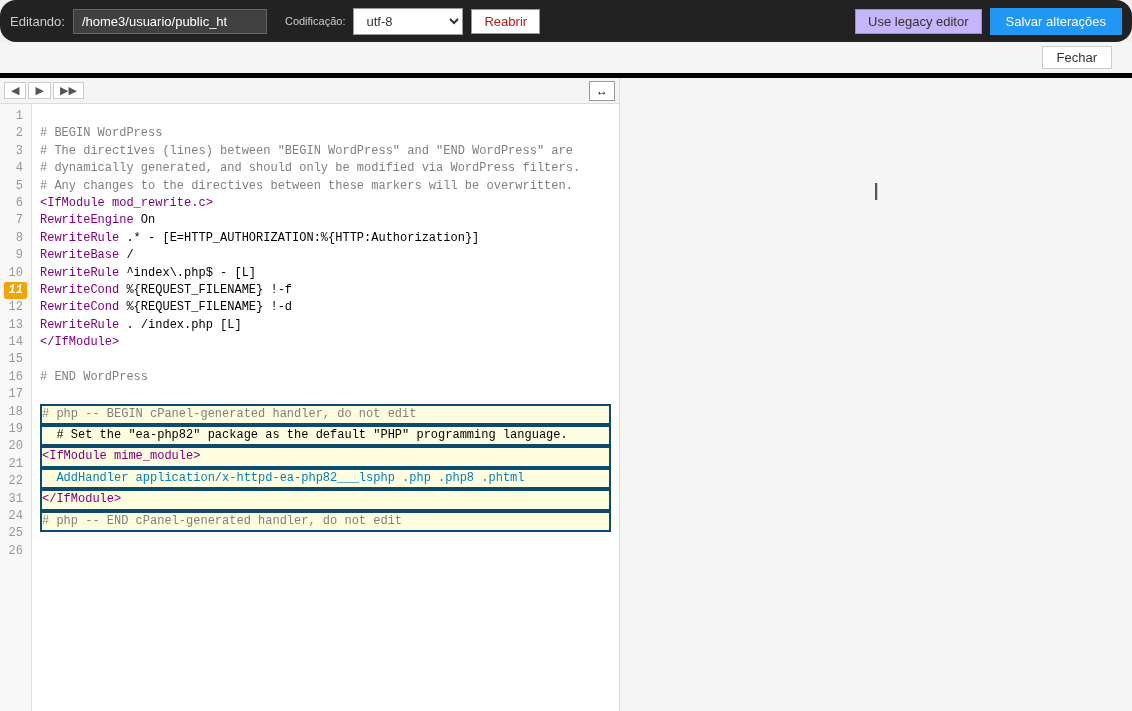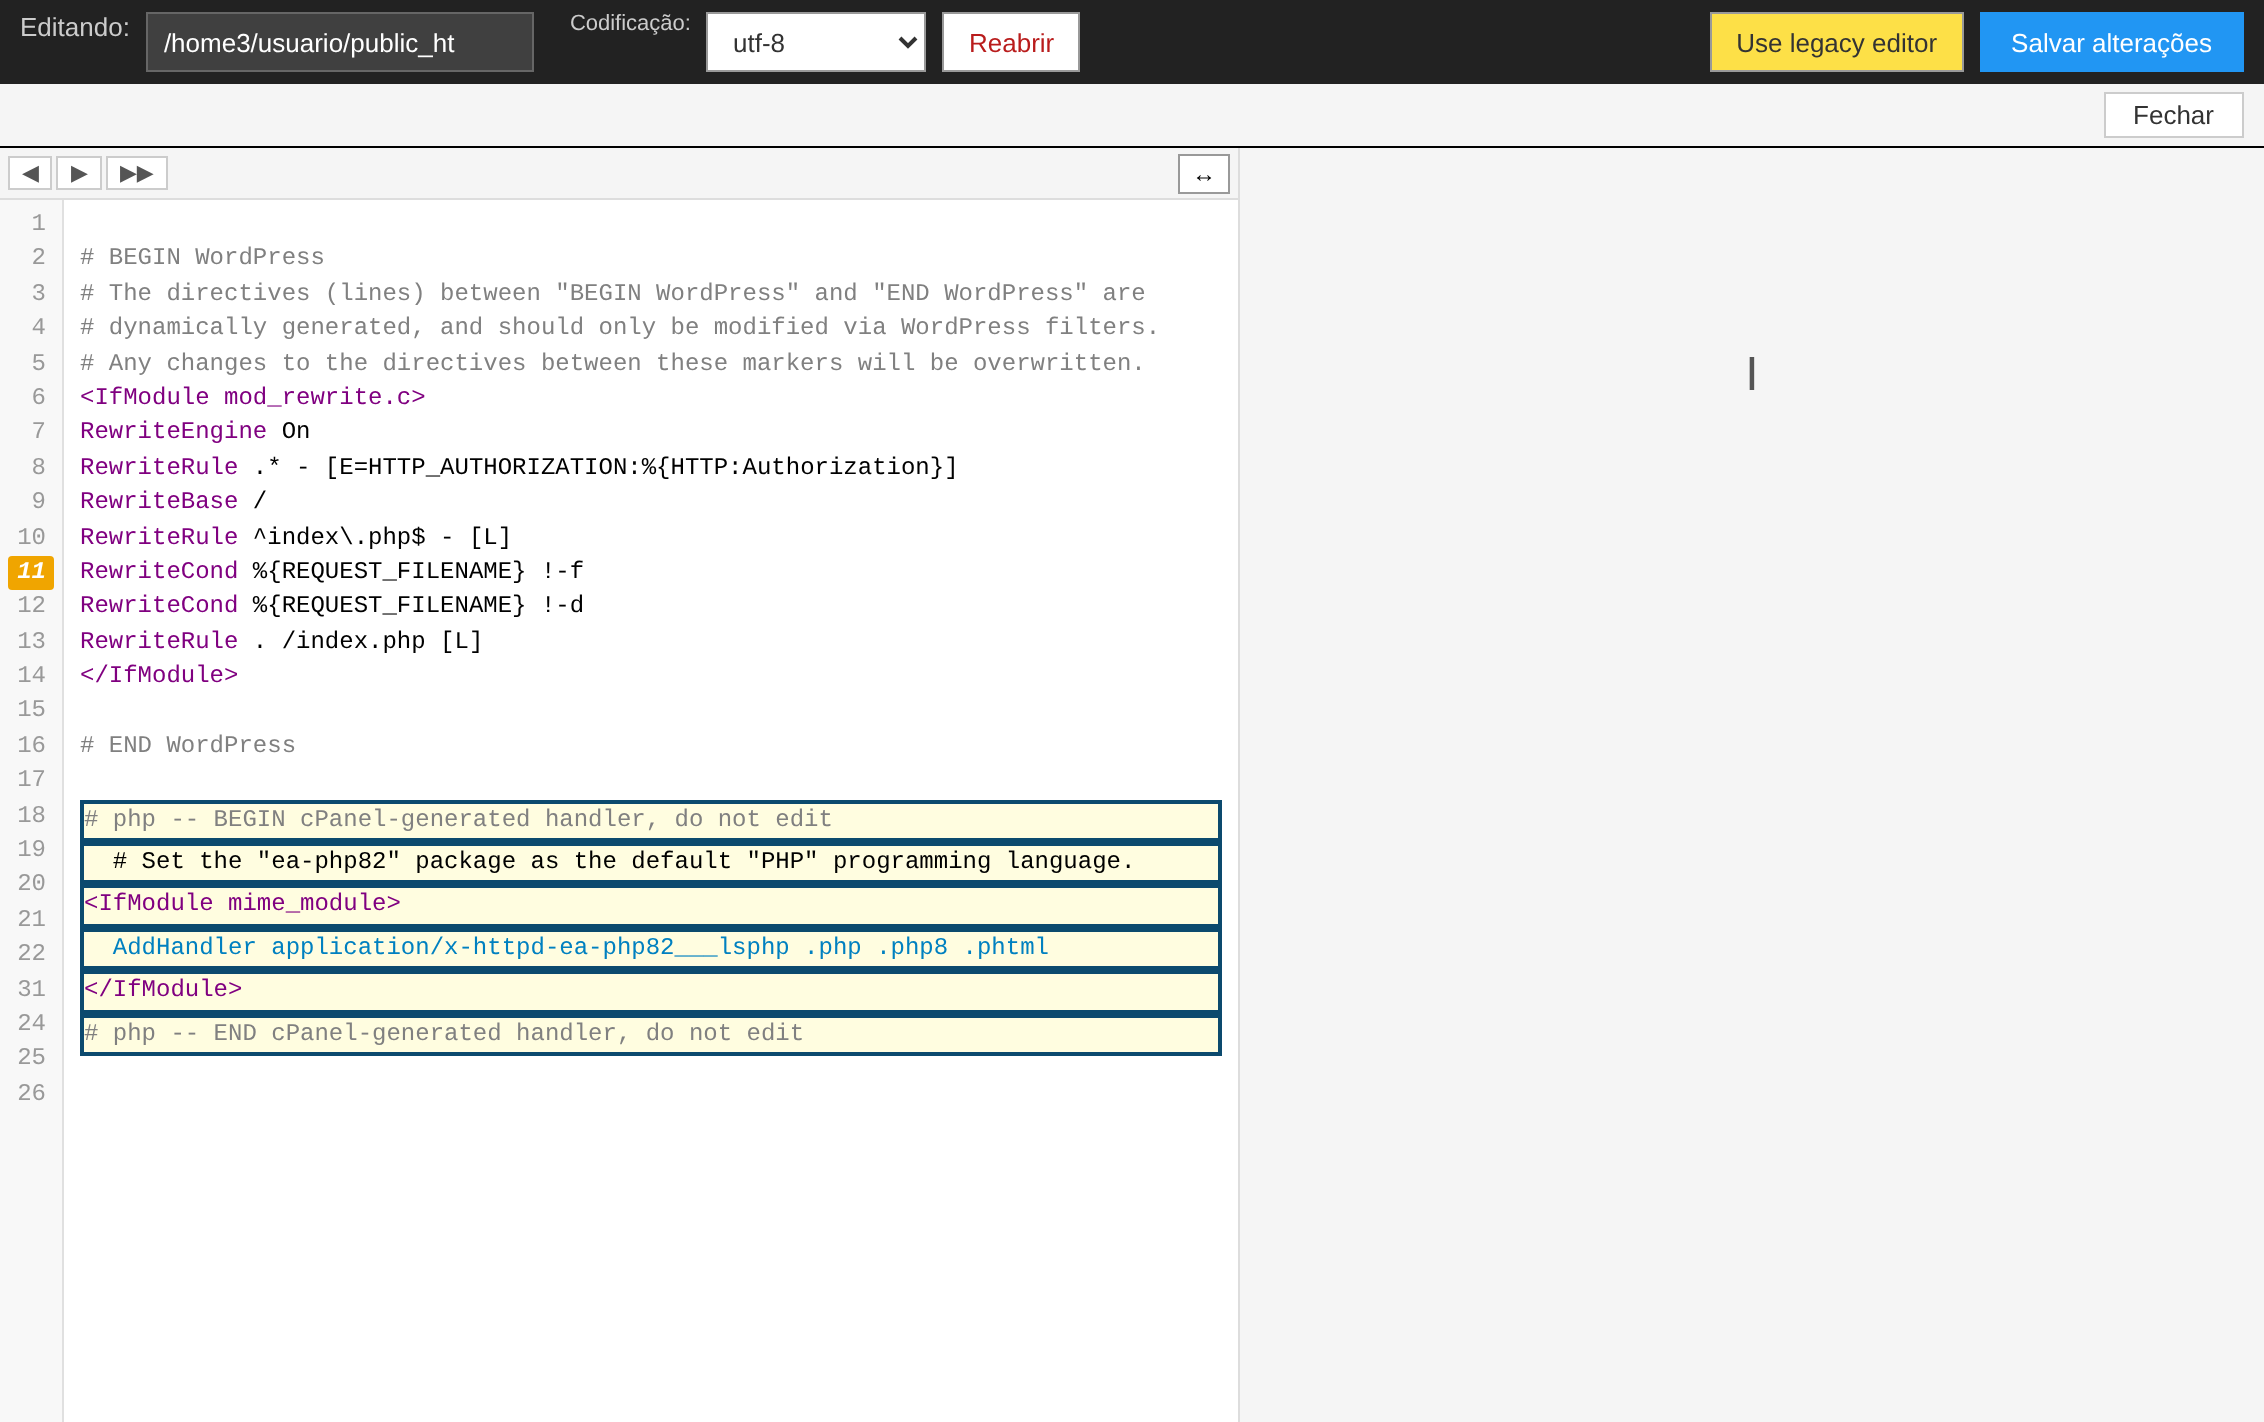--- a/index.html
+++ b/index.html
@@ -1,25 +1,27 @@
 <!DOCTYPE html>
 <html><head>
   <meta charset="utf-8">
   <style>
     * { box-sizing: border-box; margin: 0; padding: 0; }
     body { font-family: Arial, sans-serif; font-size: 13px; background: #f0f0f0; }
 
     
     .toolbar {
       display: flex;
+      align-items: center;
       background: #222;
       color: #fff;
       padding: 6px 10px;
       gap: 8px;
       height: 42px;
+      border-radius: 16px;
     }
     .toolbar-label {
       color: #ccc;
       font-size: 13px;
       white-space: nowrap;
     }
     .toolbar-filepath {
       background: #404040;
       color: #fff;
       border: 1px solid #666;
@@ -44,21 +46,21 @@
     .toolbar-reopen-btn {
       background: #fff;
       color: #b91c1c;
       border: 1px solid #999;
       padding: 4px 12px;
       font-size: 13px;
       cursor: pointer;
     }
     .toolbar-spacer { flex: 1; }
     .toolbar-legacy-btn {
-      background: #fde047;
+      background: #c4b5fd;
       color: #333;
       border: 1px solid #999;
       padding: 4px 12px;
       font-size: 13px;
       cursor: pointer;
     }
     .toolbar-save-btn {
       background: #2196F3;
       color: #fff;
       border: none;
@@ -66,22 +68,22 @@
       font-size: 13px;
       font-weight: normal;
       cursor: pointer;
     }
 
     
     .subtoolbar {
       display: flex;
       justify-content: flex-end;
       background: #f5f5f5;
-      border-bottom: 1px solid #000000;
-      padding: 4px 10px;
+      border-bottom: 5px solid #000000;
+      padding: 4px 20px;
     }
     .subtoolbar-close-btn {
       background: #fff;
       color: #333;
       border: 1px solid #ccc;
       padding: 3px 14px;
       font-size: 13px;
       cursor: pointer;
     }
 

